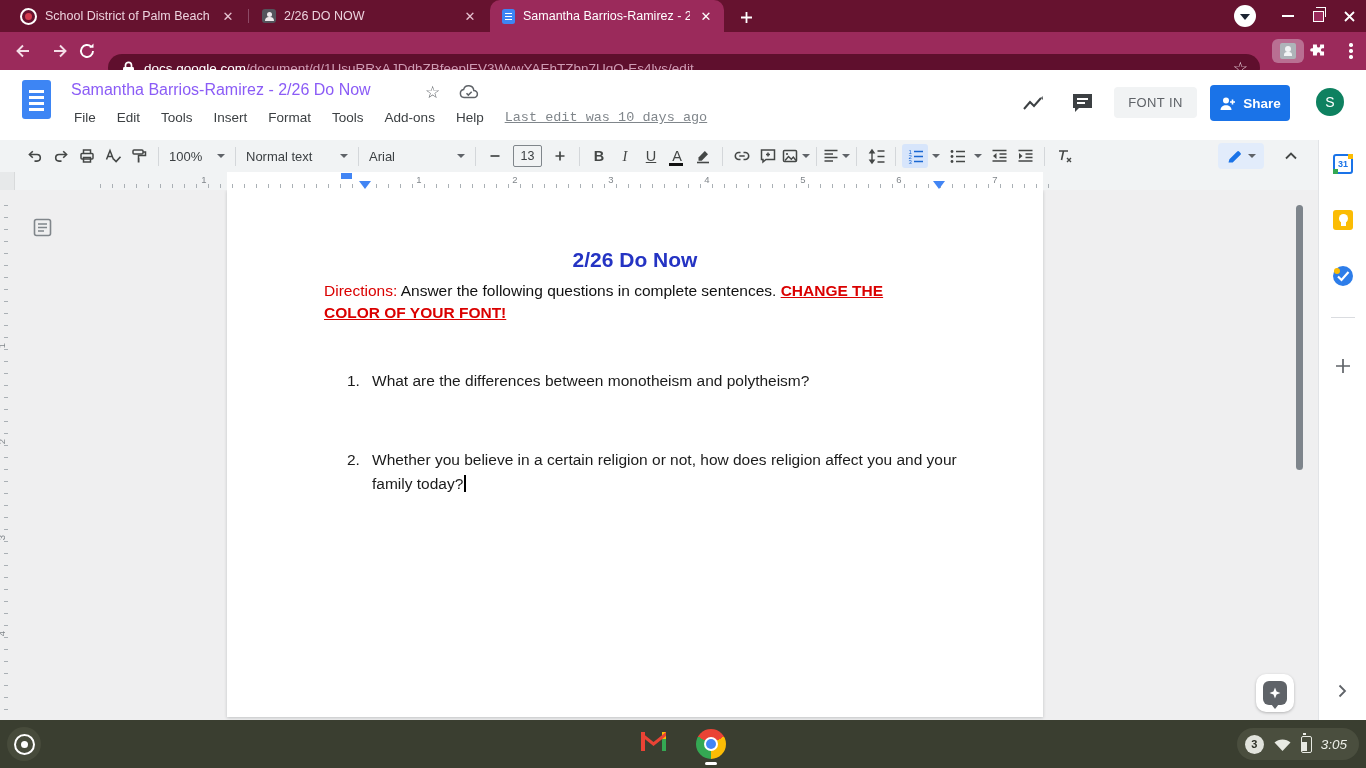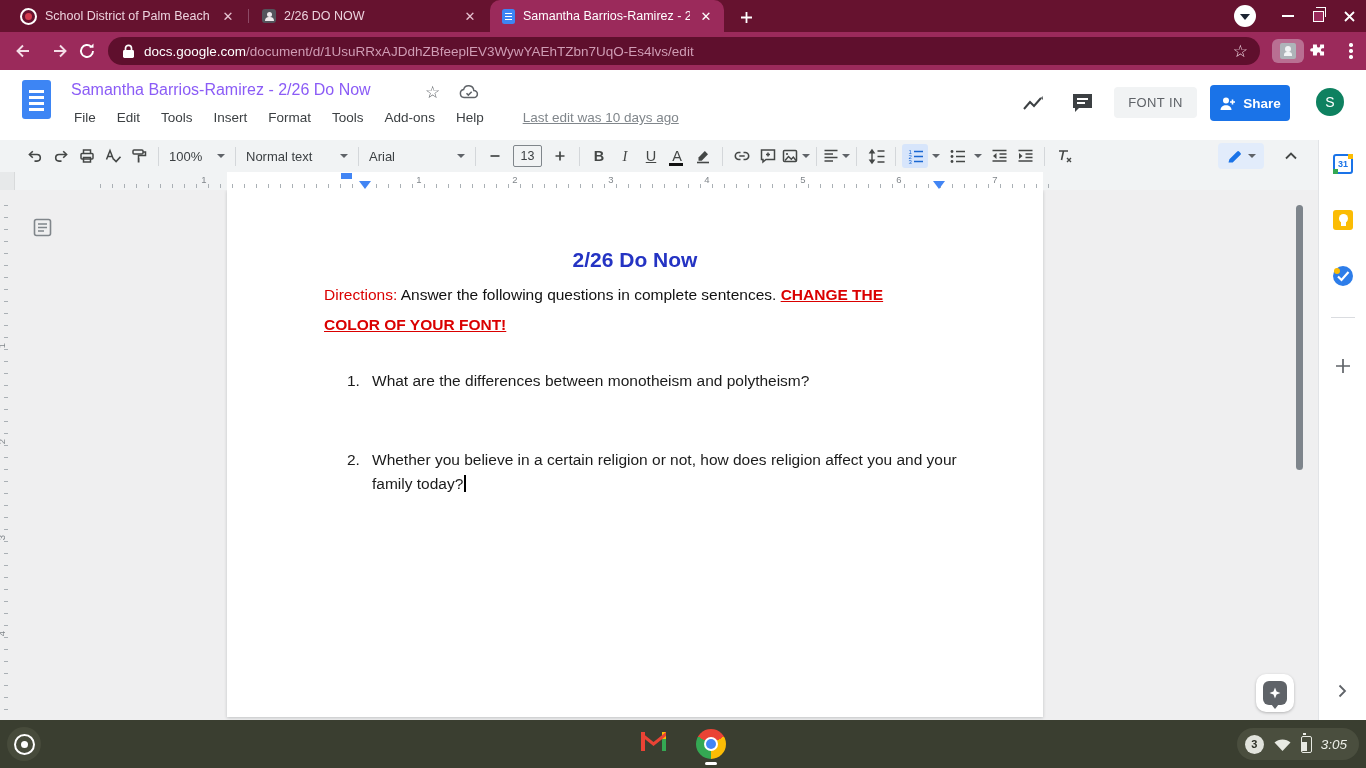--- a/index.html
+++ b/index.html
@@ -34,41 +34,41 @@
   #win-profile .circ{width:22px;height:22px;border-radius:50%;background:#fff;display:flex;align-items:center;justify-content:center;}
   #win-profile .tri{width:0;height:0;border-left:5px solid transparent;border-right:5px solid transparent;border-top:6px solid #1c2433;margin-top:2px;}
   #win-min{left:1276px;}#win-restore{left:1306px;}#win-close{left:1337px;}
   #win-min i{width:12px;height:2px;background:#fff;display:block;}
   #win-restore i{width:9px;height:9px;border:1.7px solid #fff;display:block;position:relative;background:#9b2a5b;}
   #win-restore i::before{content:"";position:absolute;left:2px;top:-5px;width:9px;height:9px;border:1.7px solid #fff;border-bottom:none;border-left:none;}
 
   
   #chromebar{position:absolute;left:0;top:32px;width:1366px;height:38px;background:#9b2a5b;}
   .navbtn{position:absolute;top:7px;width:24px;height:24px;display:flex;align-items:center;justify-content:center;}
-  #omnibox{position:absolute;left:108px;top:5px;width:1152px;height:28px;background:#5f0f2d;border-radius:14px;
+  #omnibox{position:absolute;left:108px;top:22px;width:1152px;height:28px;background:#5f0f2d;border-radius:14px;
        display:flex;align-items:center;padding:0 12px 0 14px;box-sizing:border-box;}
   #omnibox .url{font-size:13.5px;color:#fff;margin-left:9px;white-space:nowrap;overflow:hidden;flex:1;}
   #omnibox .url .path{color:#cf9cb4;}
   #ext-chip{position:absolute;left:1272px;top:7px;width:32px;height:24px;background:#b96f92;border-radius:6px;
        display:flex;align-items:center;justify-content:center;}
   #ext-chip .sq{width:16px;height:16px;background:#aeb4b9;border-radius:2px;position:relative;}
   #ext-chip .sq::before{content:"";position:absolute;left:5px;top:3px;width:6px;height:6px;border-radius:50%;background:#f2f4f5;}
   #ext-chip .sq::after{content:"";position:absolute;left:4px;top:9px;width:8px;height:4px;background:#f2f4f5;border-radius:3px 3px 0 0;}
   #menu-dots{position:absolute;left:1341px;top:9px;width:20px;height:20px;display:flex;flex-direction:column;align-items:center;justify-content:center;gap:2.5px;}
   #menu-dots i{width:3.4px;height:3.4px;border-radius:50%;background:#fff;display:block;}
 
   
   #docshead{position:absolute;left:0;top:70px;width:1366px;height:70px;background:#fff;}
   #docs-logo{position:absolute;left:22px;top:10px;width:29px;height:39px;background:#3d85f4;border-radius:3px;}
   #docs-logo i{position:absolute;left:7px;top:10px;width:15px;height:2.6px;background:#fff;box-shadow:0 6px 0 #fff,0 12px 0 #fff,0 18px 0 #fff;}
   #doc-title{position:absolute;left:71px;top:11px;font-size:16px;color:#8b5cf6;white-space:nowrap;}
   #title-star{position:absolute;left:425px;top:12px;color:#5f6368;font-size:17px;}
   #cloud-ok{position:absolute;left:459px;top:14px;}
   #menubar{position:absolute;left:74px;top:40px;display:flex;gap:21px;font-size:13.5px;color:#3c4043;align-items:center;}
-  #last-edit{margin-left:18px;color:#80868b;text-decoration:underline;}
+  #last-edit{color:#80868b;text-decoration:underline;font-family:Liberation Mono, monospace;}
   #stats-btn{position:absolute;left:1020px;top:20px;width:26px;height:26px;}
   #comment-btn{position:absolute;left:1070px;top:20px;width:26px;height:26px;}
   #turnin-btn{position:absolute;left:1114px;top:17px;width:83px;height:31px;background:#f1f3f4;border-radius:4px;
        display:flex;align-items:center;justify-content:center;font-size:13px;color:#5f6368;letter-spacing:.4px;}
   #share-btn{position:absolute;left:1210px;top:15px;width:80px;height:36px;background:#1a73e8;border-radius:4px;
        display:flex;align-items:center;justify-content:center;gap:7px;color:#fff;font-size:13.5px;font-weight:bold;}
   #avatar{position:absolute;left:1316px;top:18px;width:28px;height:28px;border-radius:50%;background:#0e8160;
        color:#fff;font-size:14px;display:flex;align-items:center;justify-content:center;}
 
   
@@ -100,21 +100,21 @@
   
   #canvas{position:absolute;left:0;top:190px;width:1318px;height:530px;background:#efeff0;overflow:hidden;}
   #vruler{position:absolute;left:4px;top:10px;width:4px;height:510px;
        background:repeating-linear-gradient(0deg,#aab0b5 0 1px,transparent 1px 12px);}
   .vn{position:absolute;left:-1px;transform:rotate(270deg);font-size:9.5px;color:#80868b;}
   #outline-btn{position:absolute;left:33px;top:28px;width:20px;height:20px;}
   #page{position:absolute;left:227px;top:0px;width:816px;height:527px;background:#fff;
        box-shadow:0 1px 3px rgba(60,64,67,.25);}
   #doc-heading{position:absolute;left:0;top:58px;width:816px;text-align:center;
        font-size:21px;font-weight:bold;color:#2433c3;}
-  #directions{position:absolute;left:97px;top:90px;width:618px;font-size:15.5px;line-height:30px;color:#111;}
+  #directions{position:absolute;left:97px;top:90px;width:618px;font-size:15.5px;line-height:22px;color:#111;}
   #directions .dlabel{color:#da0000;}
   #directions .dwarn{color:#da0000;font-weight:bold;text-decoration:underline;}
   .q{position:absolute;font-size:15.5px;line-height:23.5px;color:#1b1b1b;padding-left:25px;}
   .q .num{position:absolute;left:0;top:0;}
   #q1{left:120px;top:179px;width:640px;}
   #q2{left:120px;top:258px;width:600px;}
   .caret-line{display:inline-block;width:1.5px;height:17px;background:#000;vertical-align:-3px;margin-left:1px;}
   #doc-scrollbar{position:absolute;left:1296px;top:15px;width:7px;height:265px;background:#7e858c;border-radius:4px;}
   #explore-btn{position:absolute;left:1256px;top:484px;width:38px;height:38px;background:#fff;border-radius:10px;
        box-shadow:0 1px 3px rgba(0,0,0,.25);display:flex;align-items:center;justify-content:center;}

